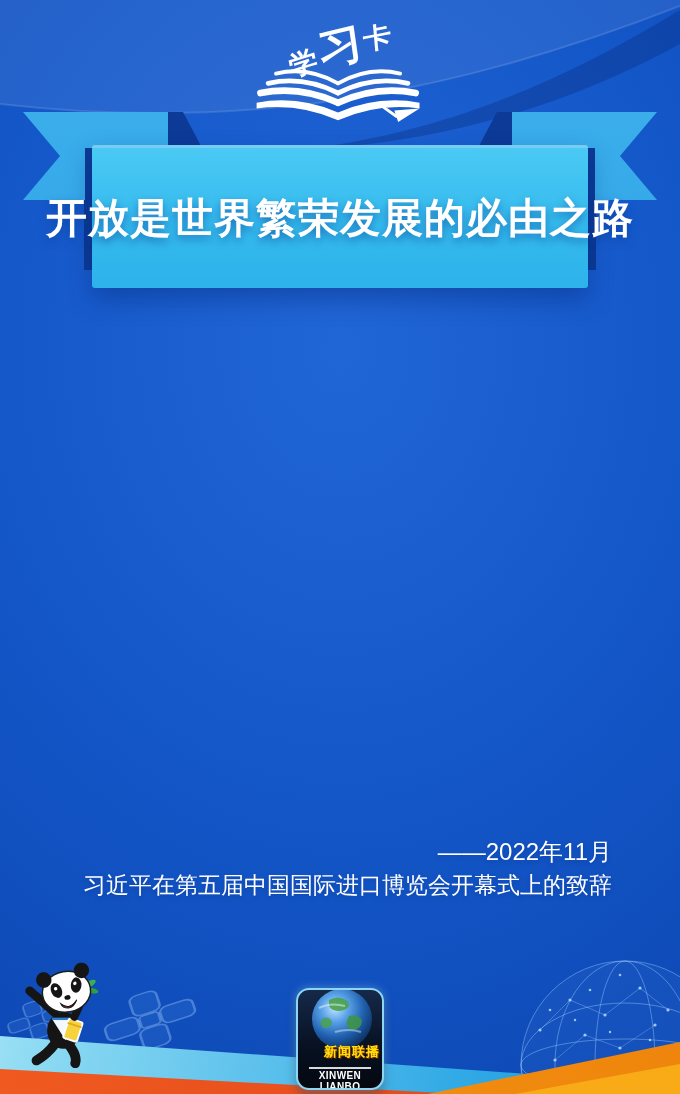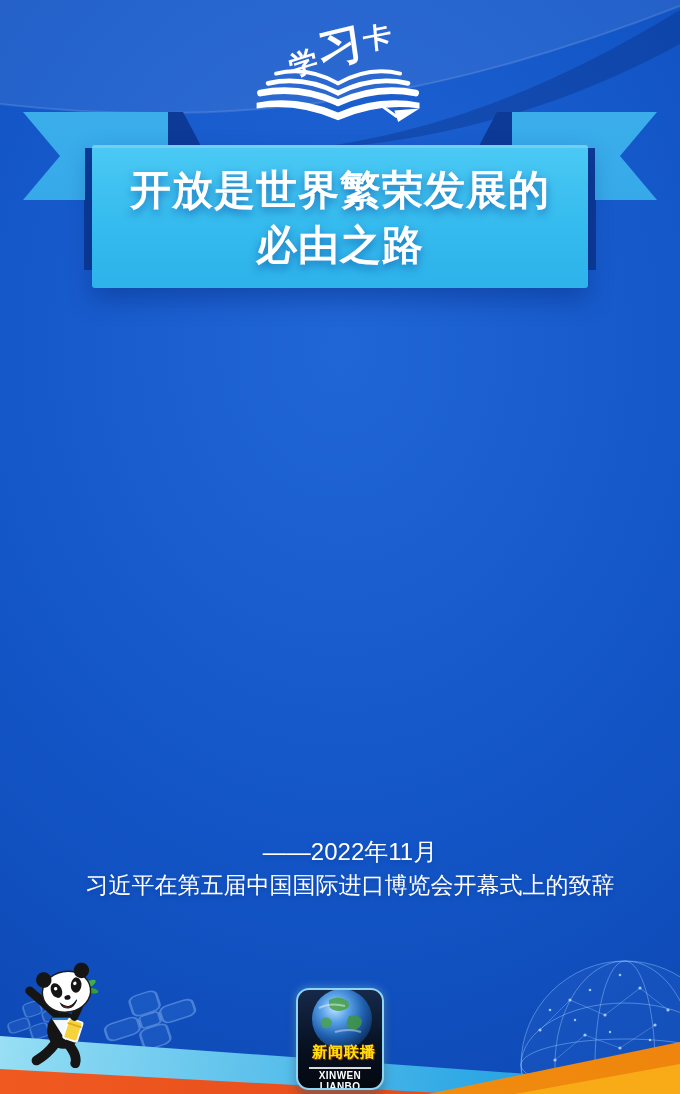--- a/index.html
+++ b/index.html
@@ -31,34 +31,34 @@
   .flag-right{clip-path:polygon(657px 112px,512px 112px,512px 148px,595px 148px,595px 200px,657px 200px,620px 156px);}
   .fold{background:#0c3a96;}
   .fold-tl{clip-path:polygon(167px 112px,183px 112px,201px 146px,167px 146px);}
   .fold-tr{clip-path:polygon(513px 112px,497px 112px,479px 146px,513px 146px);}
   .fold-sl{clip-path:polygon(84px 145px,96px 145px,96px 270px,84px 270px);}
   .fold-sr{clip-path:polygon(584px 145px,596px 145px,596px 270px,584px 270px);}
   .panel{left:92px;top:145px;width:496px;height:143px;border-radius:3px;
     background:linear-gradient(180deg,#4ac9f4 0%,#35bbee 55%,#2db2ea 100%);
     border-top:3px solid rgba(255,255,255,.35);
     box-shadow:0 12px 24px rgba(4,40,120,.40);
-    display:flex;flex-direction:column;justify-content:center;align-items:center;}
+    display:flex;flex-direction:row;justify-content:center;align-items:center;}
   .title-line{color:#fff;font-size:41px;font-weight:bold;line-height:55px;letter-spacing:1px;
     text-shadow:0 4px 8px rgba(8,62,150,.55);white-space:nowrap;}
 
   
   .body-text{left:66px;top:362px;width:548px;color:#fff;font-size:30px;line-height:54px;
     text-align:justify;text-shadow:0 2px 4px rgba(8,50,130,.35);}
   .body-text p{margin:0;text-indent:2em;}
   .body-text p + p{margin-top:44px;}
   .body-text b{font-weight:700;}
 
   
-  .attribution{left:0;right:68px;top:836px;width:612px;text-align:center;color:#fff;
-    text-shadow:0 2px 4px rgba(8,50,130,.35);margin-left:44px;}
+  .attribution{left:0;right:68px;top:836px;width:612px;text-align:right;color:#fff;
+    text-shadow:0 2px 4px rgba(8,50,130,.35);}
   .attr-date{font-size:24px;line-height:32px;font-weight:500;}
   .attr-source{font-size:23px;line-height:34px;font-weight:400;}
 
   
   .buildings{left:0;top:968px;width:260px;height:110px;}
   .globe{left:500px;top:940px;width:180px;height:154px;}
   .band{position:absolute;left:0;top:0;width:680px;height:1094px;}
   .band-cyan{clip-path:polygon(0 1036px,680px 1085px,680px 1094px,0 1094px);
     background:linear-gradient(100deg,#d6f3fa 0%,#8edbf3 25%,#30a9e5 75%,#1b97dc 100%);}
   .band-redorange{clip-path:polygon(0 1069px,460px 1094px,0 1094px);
@@ -68,22 +68,22 @@
   .band-lightorange{clip-path:polygon(680px 1064px,680px 1094px,515px 1094px);
     background:#f9ab17;}
   .panda{left:20px;top:960px;width:92px;height:108px;}
 
   
   .channel-logo{left:296px;top:988px;width:88px;height:102px;border-radius:13px;overflow:hidden;
     background:linear-gradient(180deg,#16294a 0%,#081224 55%,#04080f 100%);
     border:2px solid #8ed4f4;
     box-shadow:0 0 10px rgba(120,200,245,.55),0 4px 10px rgba(0,0,0,.4);}
   .earth{position:absolute;left:9px;top:-2px;}
-  .logo-cn{position:absolute;left:4px;top:53px;width:100%;text-align:center;
-    font-size:15px;font-weight:900;color:#ffe20a;letter-spacing:1px;
+  .logo-cn{position:absolute;left:12px;top:53px;width:100%;text-align:center;
+    font-size:13px;font-weight:900;color:#ffe20a;letter-spacing:1px;
     text-shadow:0 0 1px #c85000,1px 1px 1px #803800;}
   .logo-underline{position:absolute;left:13%;top:77px;width:74%;height:2px;background:rgba(255,255,255,.85);}
   .logo-en{position:absolute;left:0;top:80px;width:100%;text-align:center;
     font-size:10px;font-weight:bold;color:#fff;letter-spacing:.4px;}
 </style>
 </head>
 <body>
 
 <div id="card">
 

